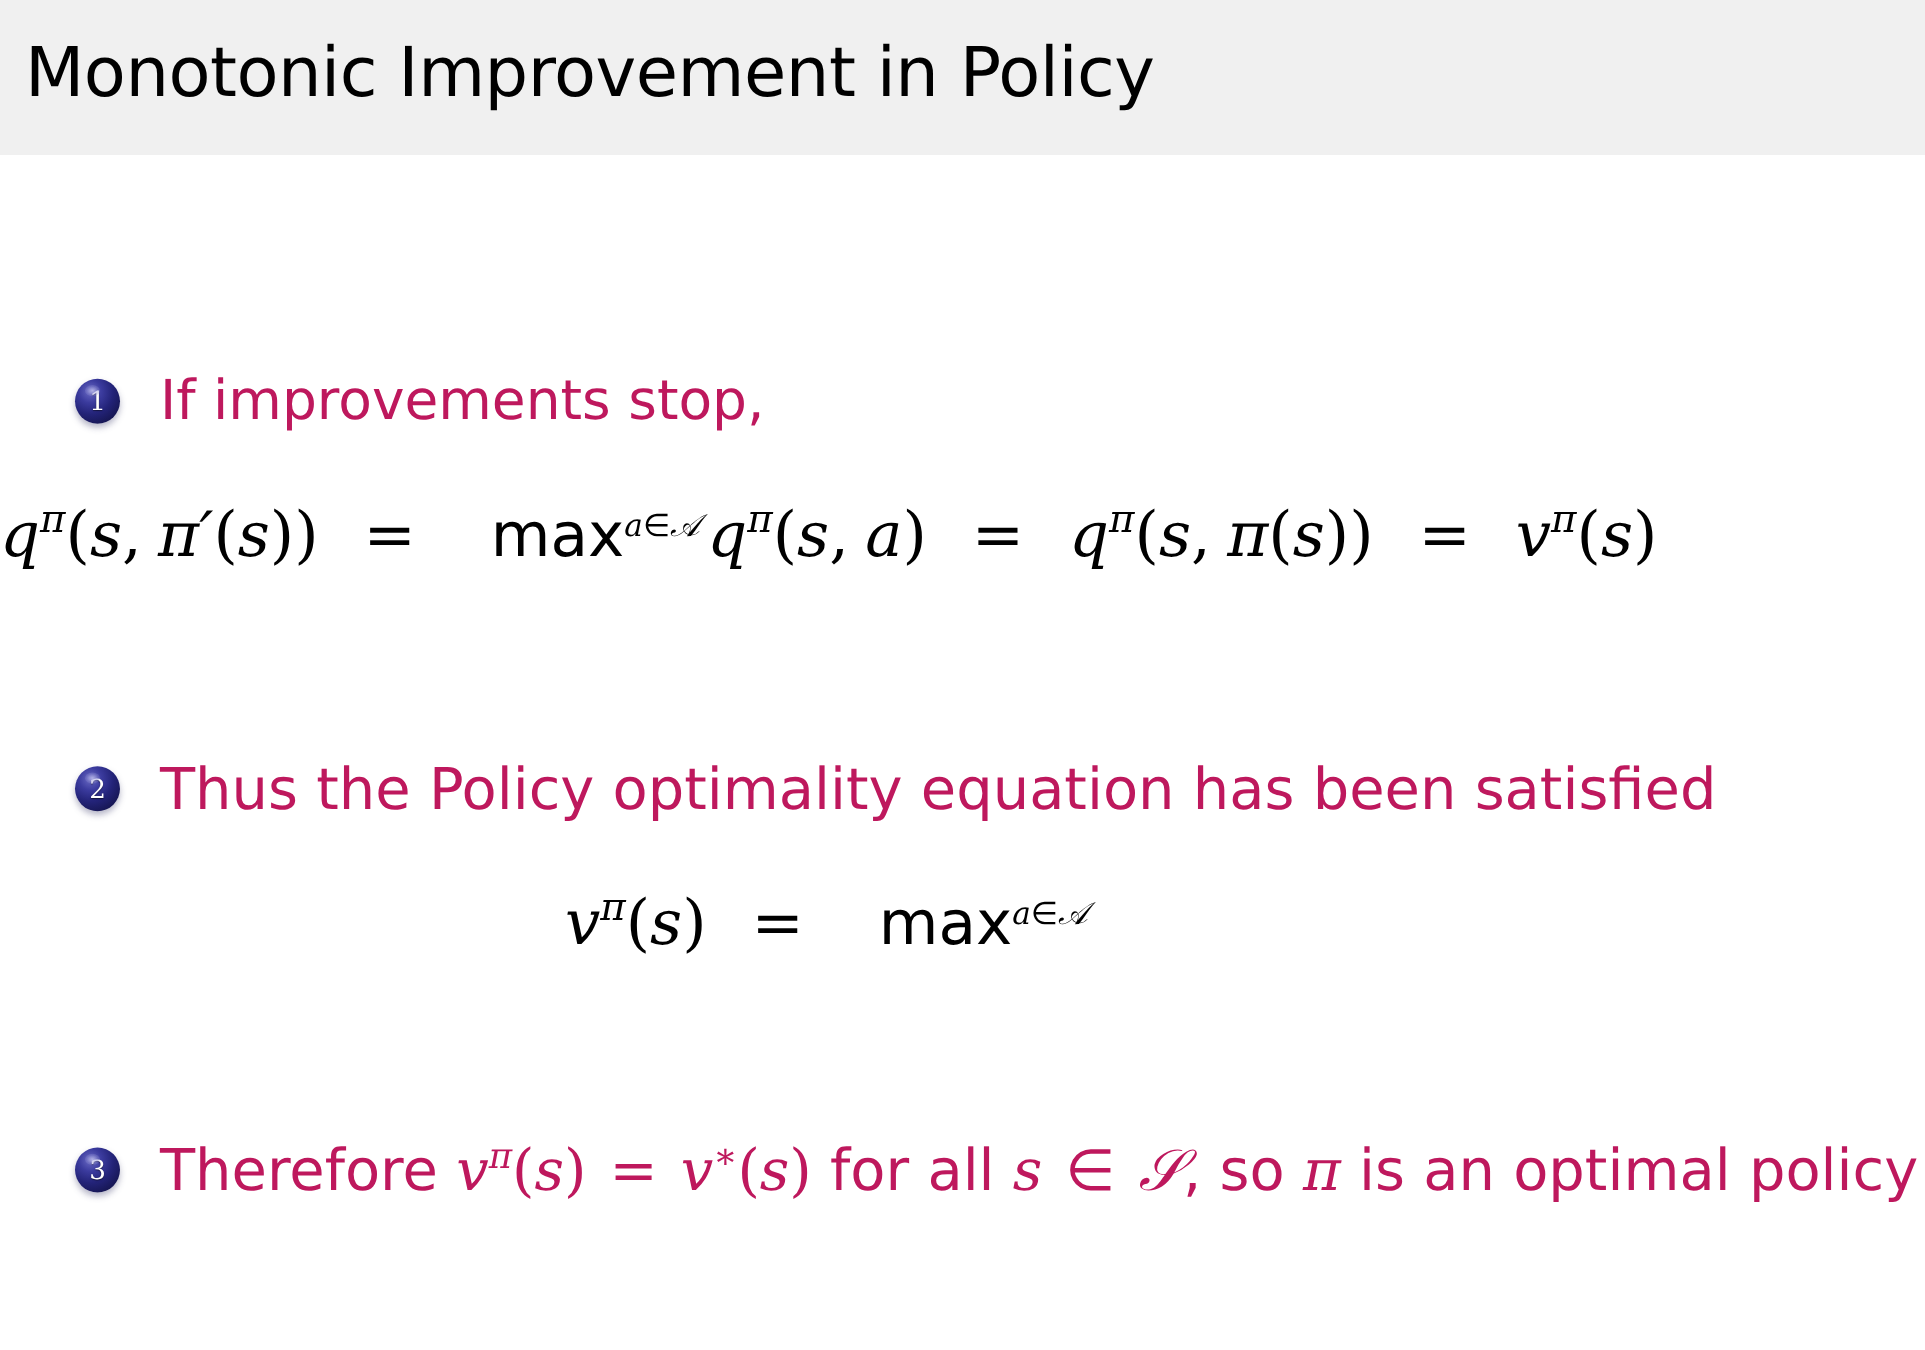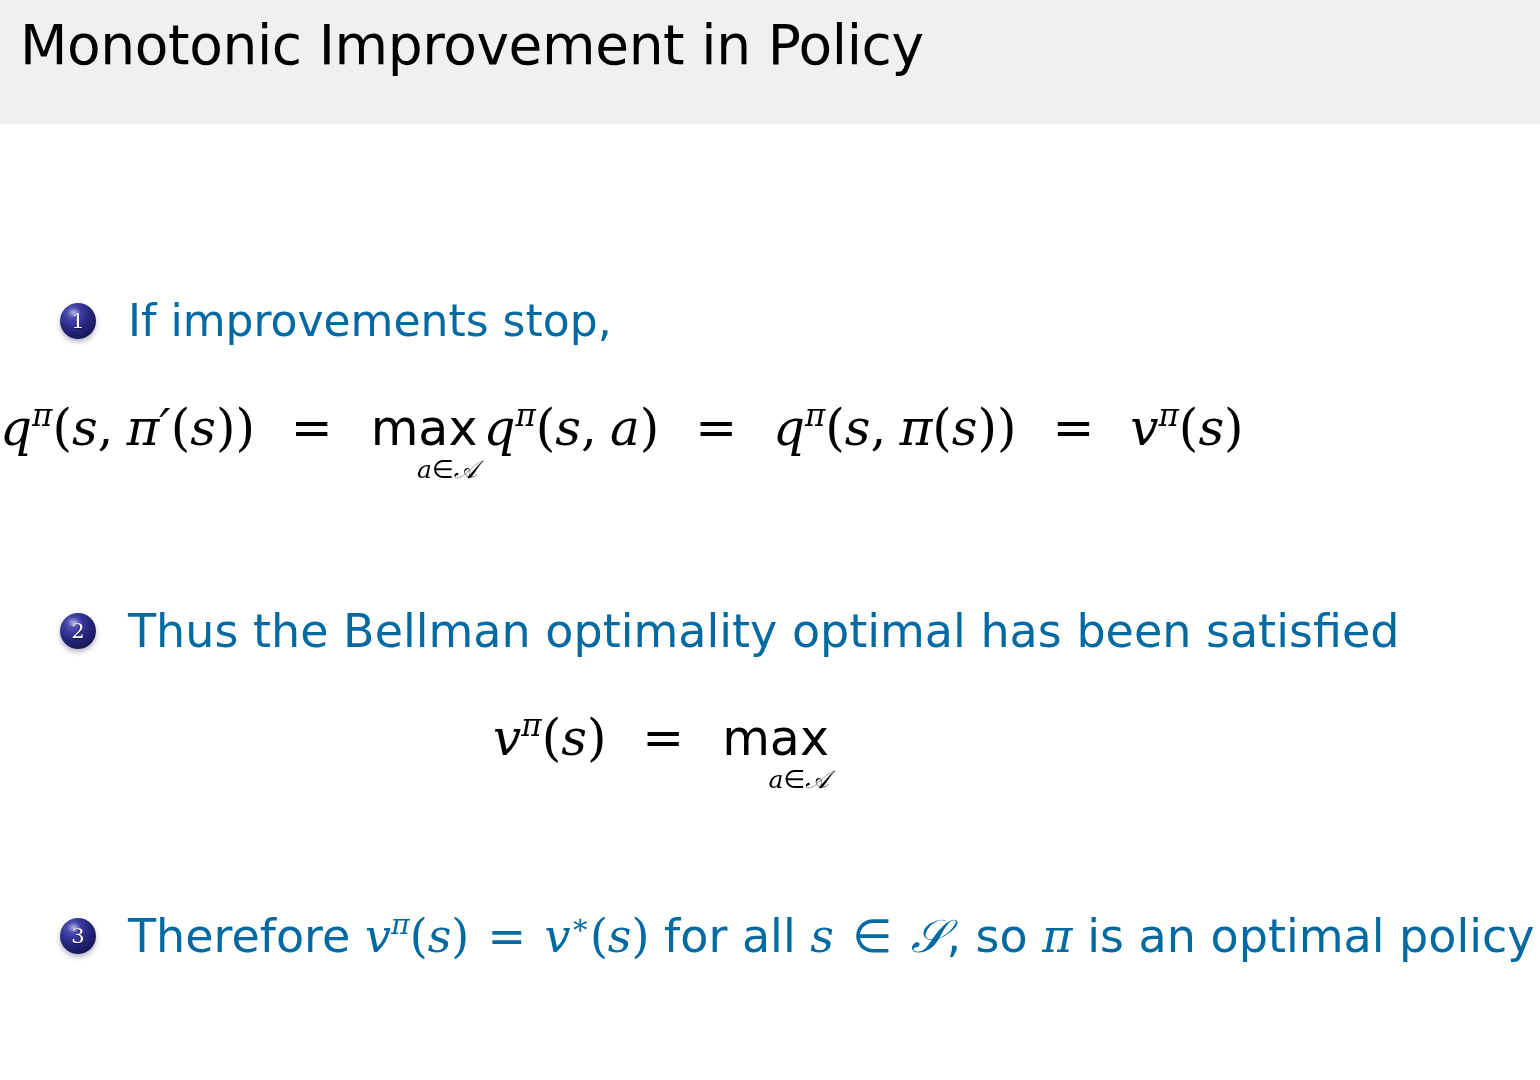--- a/index.html
+++ b/index.html
@@ -21,21 +21,21 @@
     position: absolute;
     left: 0;
     top: 0;
     width: 1540px;
     height: 124px;
     background: #f0f0f0;
   }
   .slide-title {
     position: absolute;
     left: 20px;
-    top: 12px;
+    top: 25px;
     font-size: 55px;
     line-height: 66px;
     font-weight: 400;
     letter-spacing: -0.4px;
     color: #000000;
     white-space: nowrap;
   }
 
   
   .slide-body {
@@ -102,21 +102,21 @@
     font-family: "DejaVu Serif", serif;
     font-weight: 400;
     text-shadow: 0 1px 1px rgba(0,0,0,0.55);
   }
 
   .enum-text {
     margin-left: 32px;
     font-size: 44px;
     line-height: 54px;
     white-space: nowrap;
-    color: #0369a1;
+    color: #be185d;
   }
   .item-2 .enum-text,
   .item-3 .enum-text { font-size: 46px; }
 
   
   .math {
     font-family: "DejaVu Serif", serif;
     font-style: italic;
   }
   .math .up { font-style: normal; }
@@ -150,26 +150,26 @@
   }
   .display-eq.eq-2 {
     top: 585px;
     font-size: 50px;
     box-sizing: border-box;
   }
 
   
   .maxlimits {
     display: inline-flex;
-    flex-direction: column;
-    align-items: flex-end;
+    flex-direction: row;
+    align-items: flex-start;
     vertical-align: baseline;
     position: relative;
     top: 0;
-    margin: 0 6px 0 2px;
+    margin: 0 6px 0 24px;
   }
   .maxlimits .mx {
     font-style: normal;
     font-family: "DejaVu Sans", sans-serif;
     font-size: 0.98em;
     line-height: 1;
   }
   .maxlimits .lim {
     font-size: 0.50em;
     line-height: 1;
@@ -213,21 +213,21 @@
     <span class="sp-wide"></span><span class="up">=</span><span class="sp-wide"></span>
     <span class="inline-math"><span>q</span><sup class="greek">π</sup><span class="up">(</span><span>s</span><span class="up">,</span><span class="sp"></span><span class="greek">π</span><span class="up">(</span><span>s</span><span class="up">)</span><span class="up">)</span></span>
     <span class="sp-wide"></span><span class="up">=</span><span class="sp-wide"></span>
     <span class="inline-math"><span>v</span><sup class="greek">π</sup><span class="up">(</span><span>s</span><span class="up">)</span></span>
   </div>
 
   <div class="enum-item item-2">
     <span class="enum-marker">
       <span class="marker-num">2</span>
     </span>
-    <span class="enum-text">Thus the Bellman optimality optimal has been satisfied</span>
+    <span class="enum-text">Thus the Policy optimality equation has been satisfied</span>
   </div>
 
   <div class="display-eq eq-2 math">
     <span class="inline-math"><span>v</span><sup class="greek">π</sup><span class="up">(</span><span>s</span><span class="up">)</span></span>
     <span class="sp-wide"></span><span class="up">=</span><span class="sp-wide"></span>
     <span class="maxlimits">
       <span class="mx">max</span>
       <span class="lim"><span>a</span><span class="sym">∈</span><span class="cal">𝒜</span></span>
     </span>
   </div>

